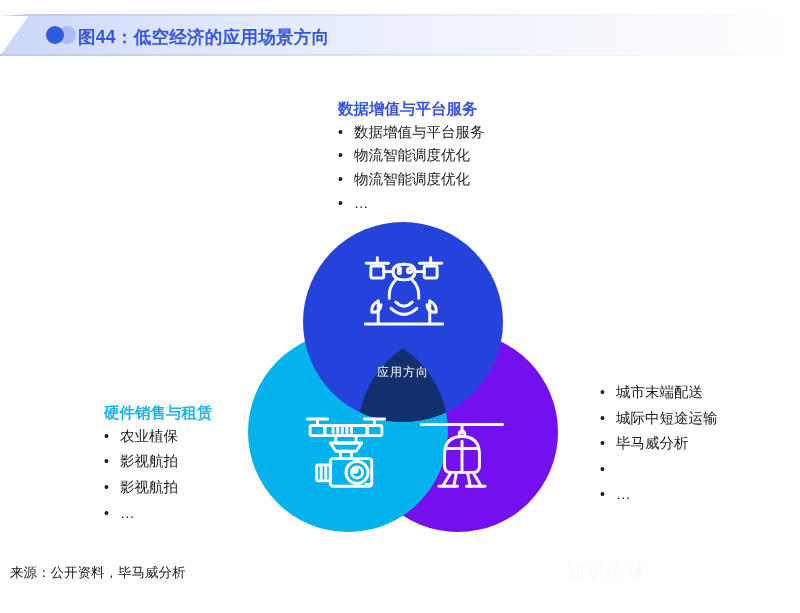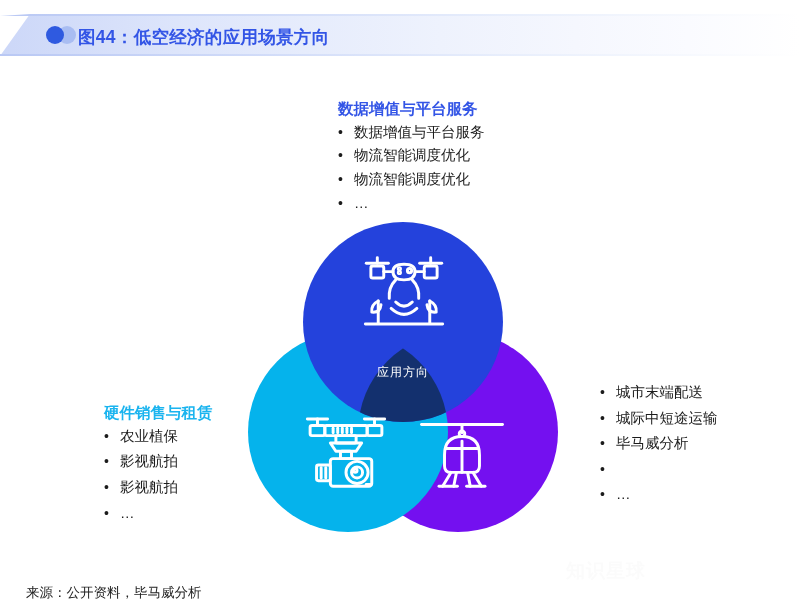--- a/index.html
+++ b/index.html
@@ -206,25 +206,24 @@
     top: 379px;
     width: 200px;
   }
   #block-right .block-heading { color: #8317f5; }
   #block-right .bullet-item { margin-bottom: 9px; }
 
   
   #footer-source {
     position: absolute;
     left: 10px;
-    top: 584px;
+    top: 564px;
     font-size: 13.5px;
     color: #222222;
     white-space: nowrap;
-    margin-left: 16px;
   }
 
   #watermark {
     position: absolute;
     left: 566px;
     top: 558px;
     width: 228px;
     height: 32px;
     color: #fbfbfb;
     font-size: 19px;

